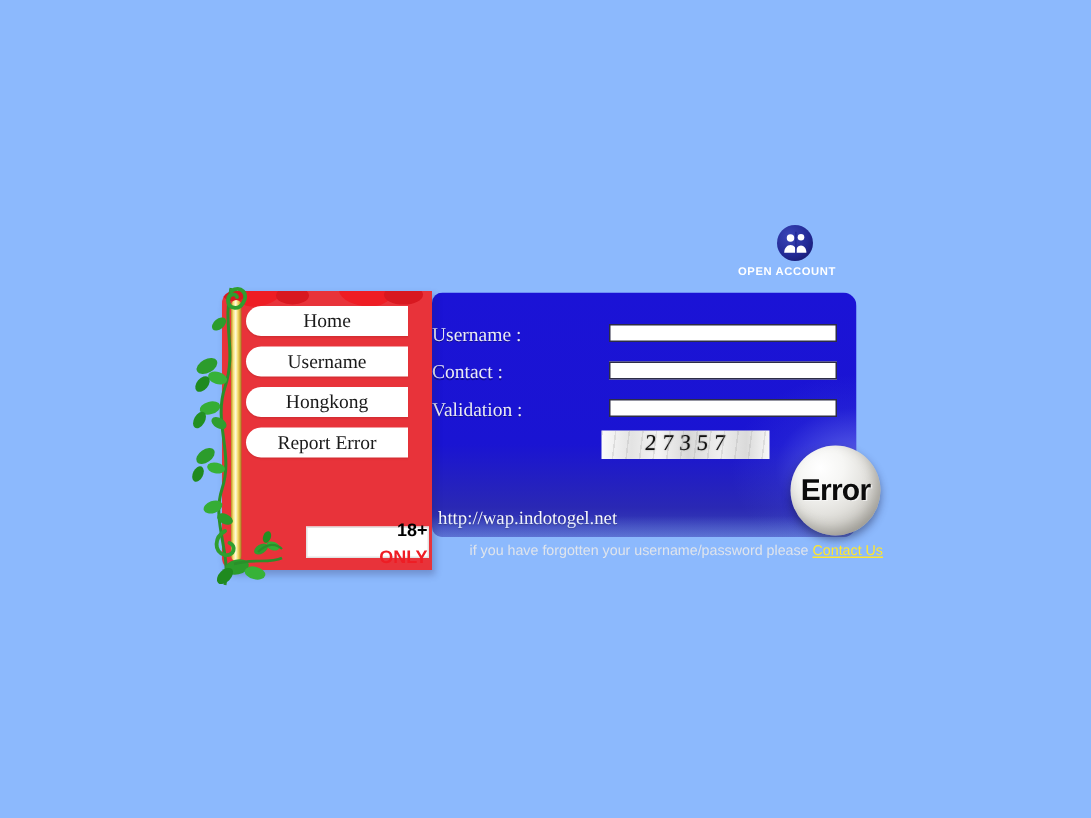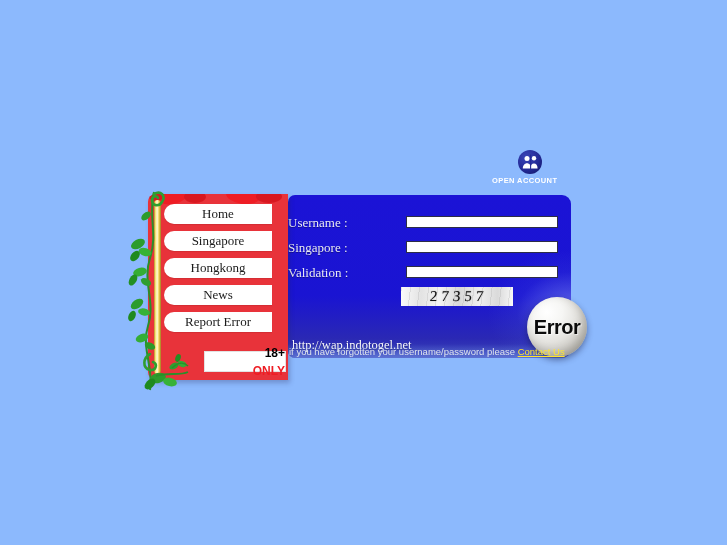--- a/index.html
+++ b/index.html
@@ -171,27 +171,28 @@
     font-size: 20px;
     letter-spacing: -0.5px;
     color: #0b0b0b;
     text-shadow: 1px 1px 0 rgba(255,255,255,0.55);
   }
 
   
   #forgot-line {
     position: absolute;
     left: 289px;
-    top: 346px;
+    top: 362px;
     font-family: "Liberation Sans", sans-serif;
     font-size: 9.5px;
     line-height: 12px;
     color: #dfe4ec;
     white-space: nowrap;
     z-index: 7;
+    padding-left: 24px;
   }
   #forgot-line .contact-link {
     color: #ffe62e;
     text-decoration: underline;
     cursor: pointer;
   }
 
   
   #menu-panel {
     position: absolute;
@@ -315,21 +316,21 @@
 </div>
 
 <div id="login-panel">
 
   <div class="field-row" id="row-username">
     <div class="field-label">Username :</div>
     <input class="field-input" type="text" value="" placeholder="" style="">
   </div>
 
   <div class="field-row" id="row-password">
-    <div class="field-label">Singapore :</div>
+    <div class="field-label">Contact :</div>
     <input class="field-input" type="password" value="" placeholder="" style="">
   </div>
 
   <div class="field-row" id="row-validation">
     <div class="field-label">Validation :</div>
     <input class="field-input" type="text" value="" placeholder="" style="">
   </div>
 
   <div id="captcha-image">
     <span class="cap-text">27357</span>
@@ -354,27 +355,24 @@
       <i class="r2"></i>
       <i class="r3"></i>
       <i class="r4"></i>
       <i class="r5"></i>
   </span>
 
   <div class="menu-item">
     <span>Home</span>
   </div>
   <div class="menu-item">
-    <span>Singapore</span>
+    <span>Username</span>
   </div>
   <div class="menu-item">
     <span>Hongkong</span>
-  </div>
-  <div class="menu-item">
-    <span>News</span>
   </div>
   <div class="menu-item">
     <span>Report Error</span>
   </div>
 
   <div id="age-badge">
     <span class="age-num">18+</span>
     <span class="age-only">ONLY</span>
   </div>
 </div>

